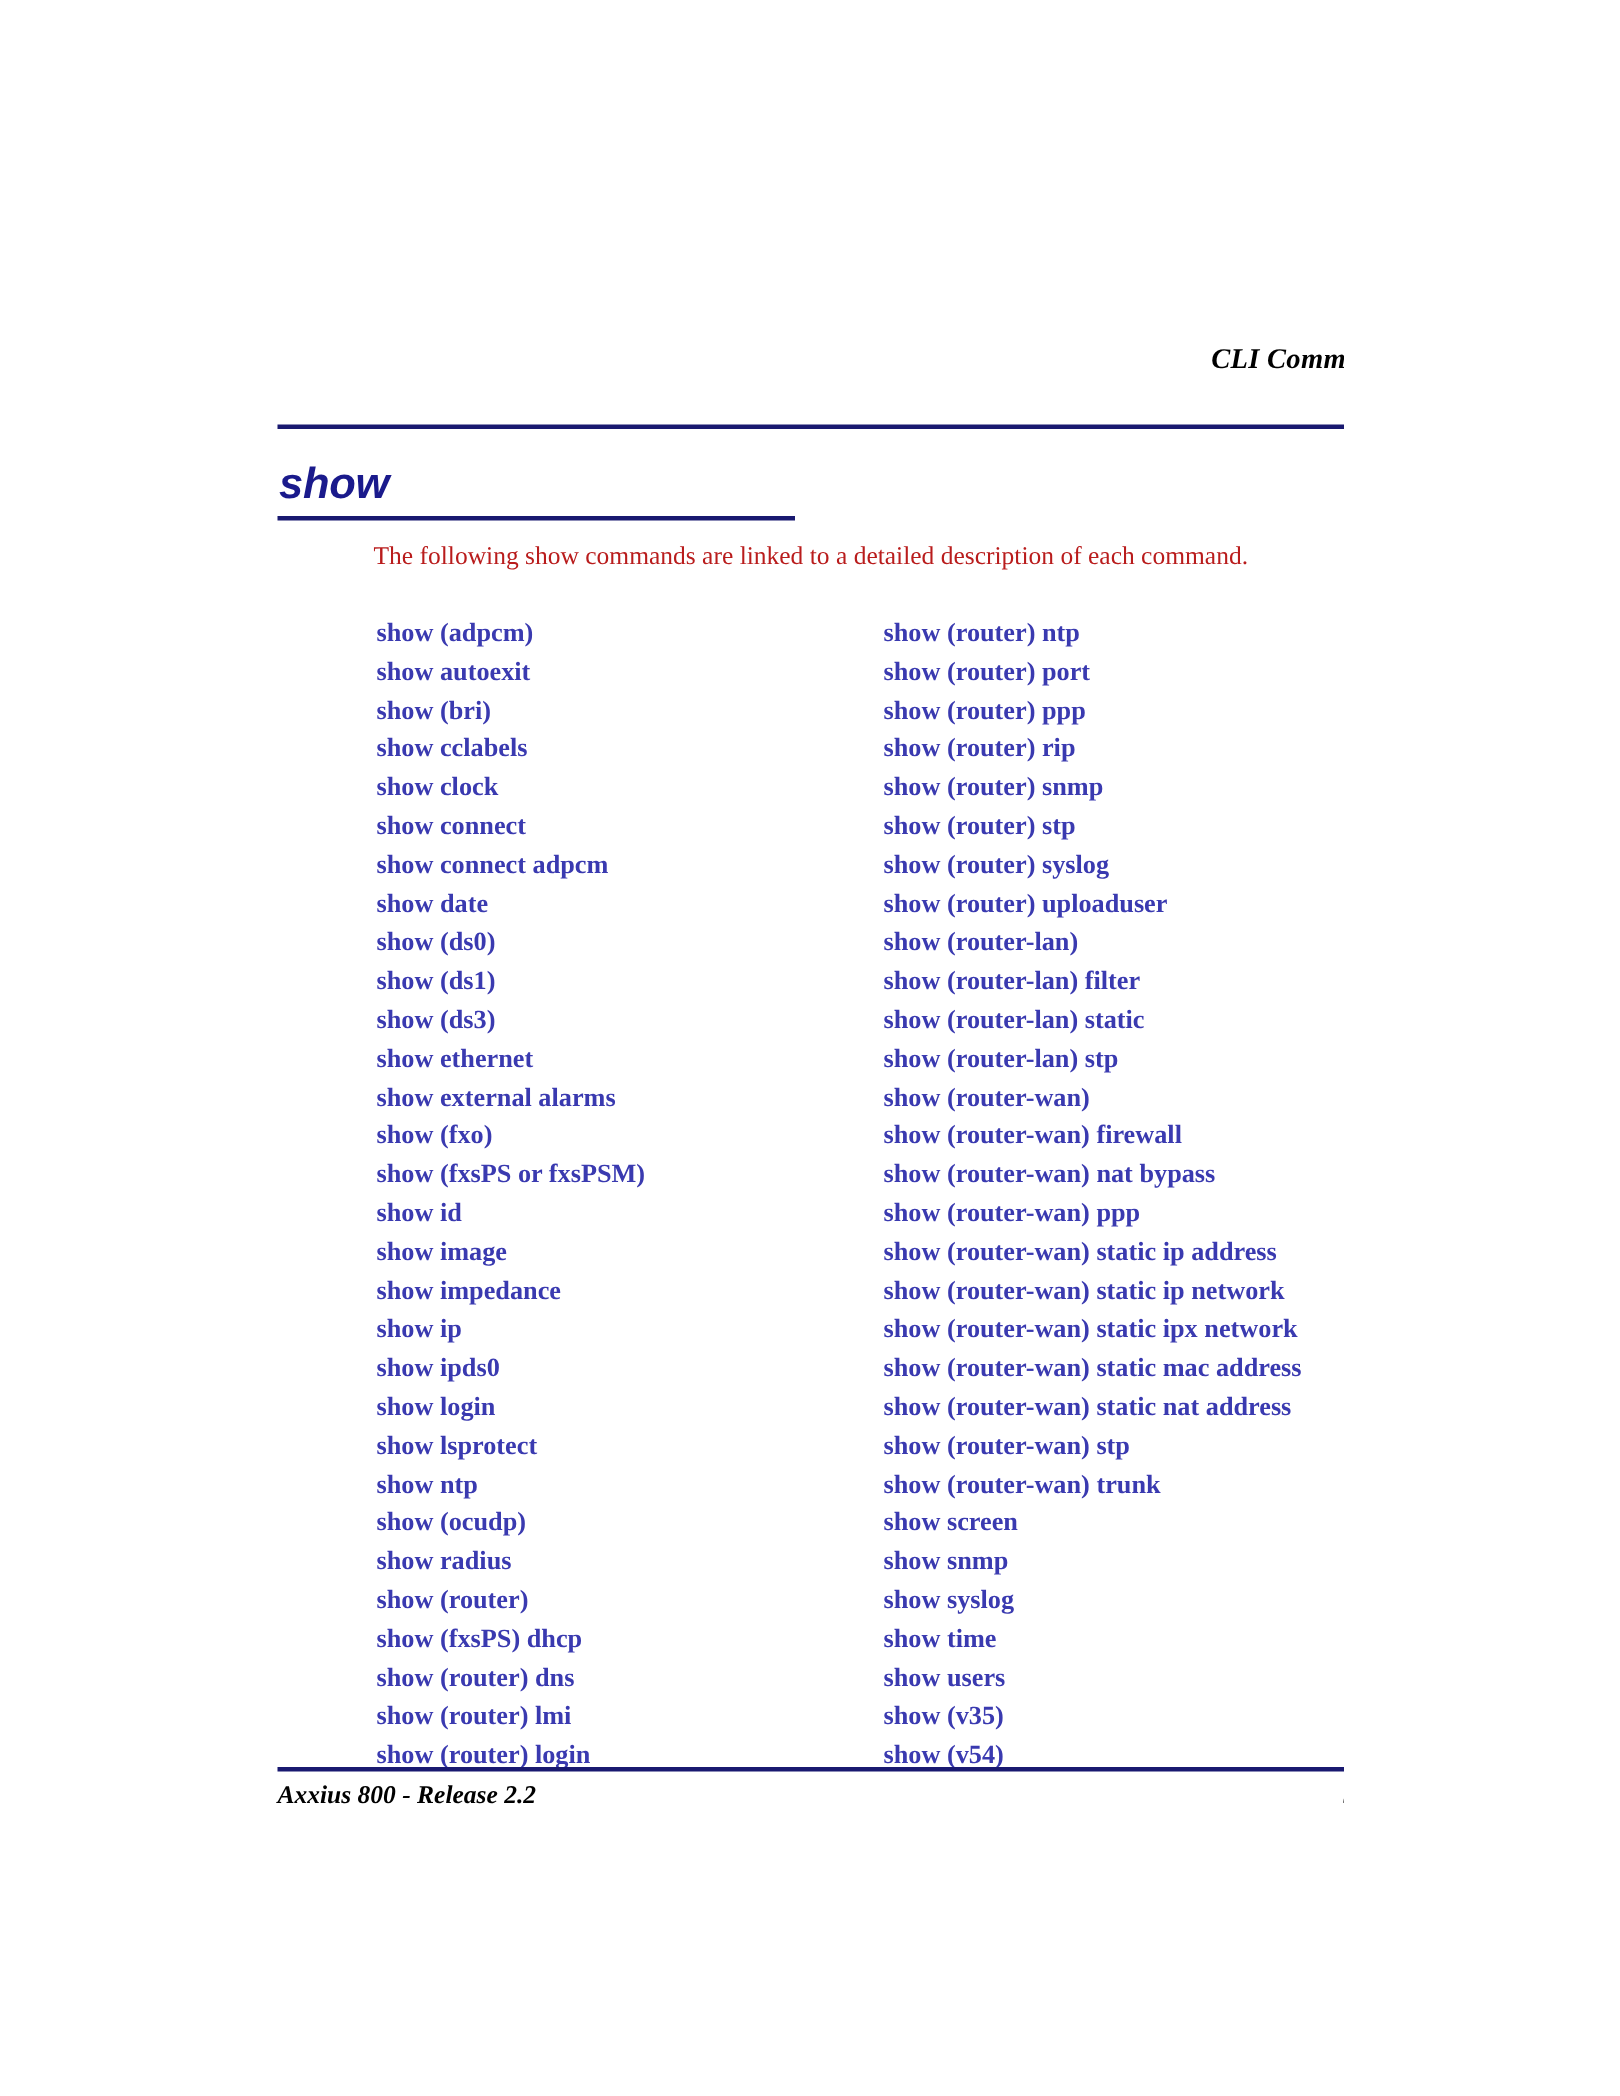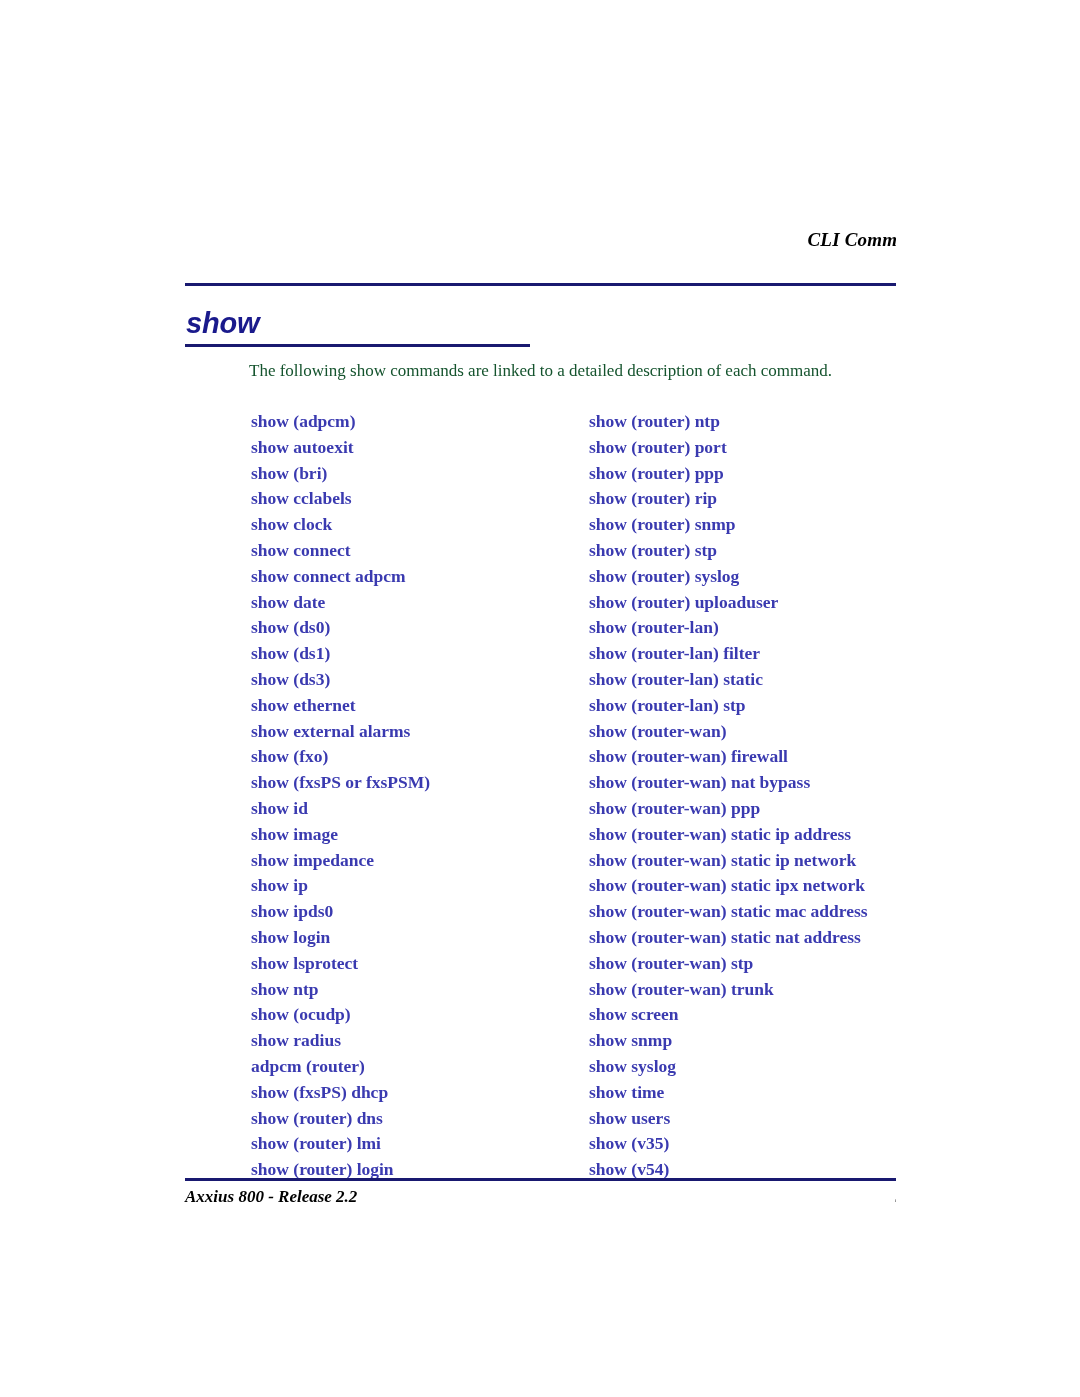--- a/index.html
+++ b/index.html
@@ -80,21 +80,21 @@
 
   
   .intro {
     position: absolute;
     left: 249px;
     top: 360px;
     width: 660px;
     font-family: "Liberation Serif", "DejaVu Serif", serif;
     font-size: 17px;
     font-weight: normal;
-    color: #14532d;
+    color: #b91c1c;
     line-height: 22px;
   }
 
   
   .columns {
     position: absolute;
     left: 0;
     top: 393px;
     width: 1080px;
   }
@@ -194,21 +194,21 @@
         <a class="link-item">show id</a>
         <a class="link-item">show image</a>
         <a class="link-item">show impedance</a>
         <a class="link-item">show ip</a>
         <a class="link-item">show ipds0</a>
         <a class="link-item">show login</a>
         <a class="link-item">show lsprotect</a>
         <a class="link-item">show ntp</a>
         <a class="link-item">show (ocudp)</a>
         <a class="link-item">show radius</a>
-        <a class="link-item">adpcm (router)</a>
+        <a class="link-item">show (router)</a>
         <a class="link-item">show (fxsPS) dhcp</a>
         <a class="link-item">show (router) dns</a>
         <a class="link-item">show (router) lmi</a>
         <a class="link-item">show (router) login</a>
       </div>
     <div class="col col-right">
         <a class="link-item">show (router) ntp</a>
         <a class="link-item">show (router) port</a>
         <a class="link-item">show (router) ppp</a>
         <a class="link-item">show (router) rip</a>

